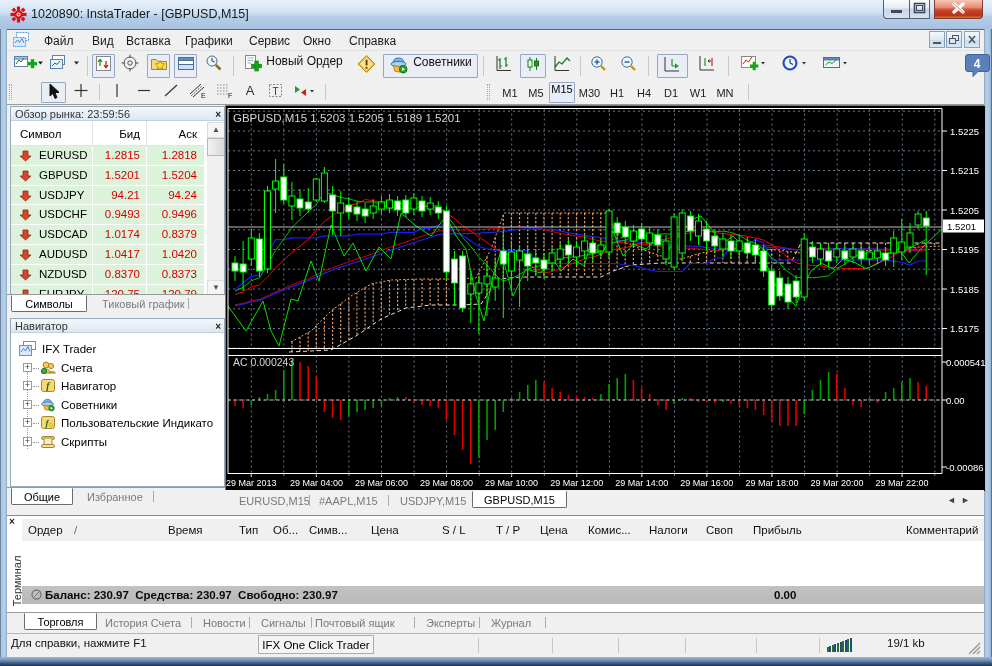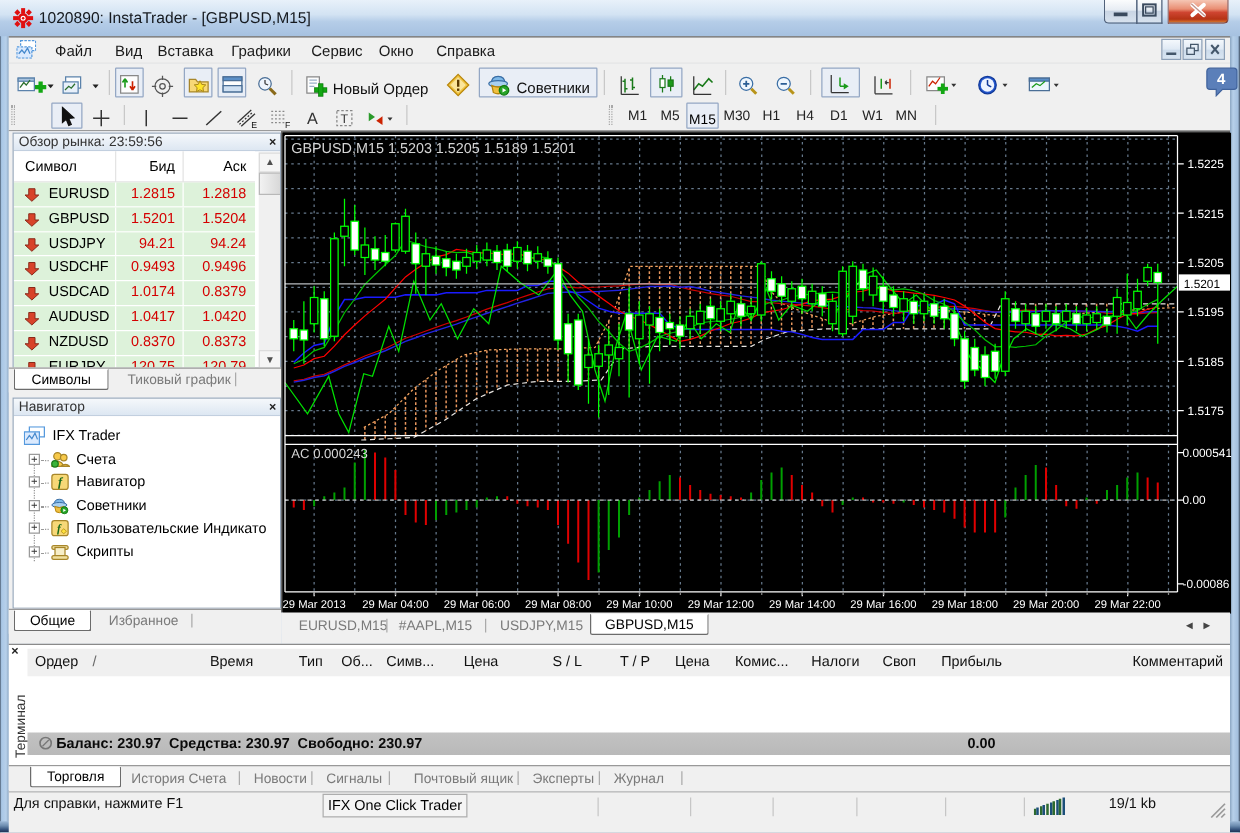--- a/index.html
+++ b/index.html
@@ -27,21 +27,21 @@
 #menubar { left:7px; top:29px; width:977px; height:22px; background:#f0f0f0;
   border-top:1px solid #646464; border-bottom:1px solid #e3e3e3;}
 .menuitem { position:absolute; top:5px; color:#1a1a1a; font-size:12px; }
 .mdibtn { position:absolute; top:2px; width:16px; height:17px; border:1px solid #8ca0b8;
   background:linear-gradient(#f4f8fc,#dfe9f4 50%,#cddcec 52%,#d8e5f2); color:#44576b;
   text-align:center; font-size:10px; line-height:15px; font-weight:bold;}
 
 #tb1 { left:7px; top:51px; width:977px; height:29px; background:#f0f0f0; }
 #tb2 { left:7px; top:80px; width:977px; height:25px; background:#f0f0f0;
   border-bottom:1px solid #9b9b9b; }
-.tbtn { position:absolute; display:flex; align-items:flex-end; justify-content:center; }
+.tbtn { position:absolute; display:flex; align-items:flex-start; justify-content:center; }
 .pressed { border:1px solid #94a7c4; background:#e9eef6; border-radius:1px; }
 .tsep { position:absolute; width:1px; background:#c8c8c8; }
 .grip { position:absolute; width:3px; border-left:1px dotted #a8a8a8; border-right:1px dotted #a8a8a8;}
 .tflab { position:absolute; font-size:11px; color:#222; text-align:center; }
 
 #leftcol { left:7px; top:105px; width:218px; height:410px; background:#f0f0f0; }
 .panel { position:absolute; border:1px solid #98a8bb; background:#fff; }
 .phead { position:absolute; left:0; top:0; right:0; height:14px;
   background:linear-gradient(#f5f8fb,#dde7f2); border-bottom:1px solid #c2cfdf;
   color:#333; padding-left:4px; font-size:11px; line-height:14px;}
@@ -69,21 +69,21 @@
 .sbthumb { position:absolute; left:0; width:100%; background:linear-gradient(90deg,#f2f2f2,#d8d8d8); border:1px solid #b8b8b8; }
 
 #terminal { left:7px; top:515px; width:977px; height:117px; background:#fff;
   border-top:1px solid #8a8a8a;}
 #thead { position:absolute; left:15px; top:4px; right:0; height:22px; background:#f0f0f0; }
 .thcell { position:absolute; top:5px; color:#111; font-size:11.5px; }
 #balrow { position:absolute; left:15px; top:27px; right:0; height:18px;
   background:linear-gradient(#c2c2c2,#b9b9b9);margin-top:44px; }
 .baltxt { position:absolute; top:3px; font-weight:bold; font-size:11.5px; color:#0a0a0a; }
 #termtabs { left:7px; top:612px; width:977px; height:21px; }
-#statusbar { left:7px; top:633px; width:977px; height:34px; background:#f0f0f0;
+#statusbar { left:7px; top:633px; width:977px; height:24px; background:#f0f0f0;
   border-top:1px solid #b5b5b5; }
 .scell { position:absolute; top:3px; color:#111; font-size:11.5px; }
 .sdiv { position:absolute; top:4px; width:1px; height:15px; background:#c6c6c6; }
 svg { display:block; }
 </style></head><body>
 <div id="win">
 <div class="abs" id="frameL"></div>
     <div class="abs" id="frameR"></div>
     <div class="abs" id="frameB"></div>
     <div class="abs" id="title"></div>
@@ -1159,21 +1159,21 @@
         </svg>
         <div class="baltxt" style="left:23px">Баланс: 230.97&nbsp; Средства: 230.97&nbsp; Свободно: 230.97</div>
         <div class="baltxt" style="left:752px">0.00</div>
       </div>
     </div>
     <div class="btabbar abs" id="termtabs" style="left:7px;top:612px;width:977px;height:21px">
       <div class="btab" style="left:17px;width:73px;line-height:16px">Торговля</div>
       <div class="btabi" style="left:98px;top:4px">История Счета</div>
       <div class="btabi" style="left:196px;top:4px">Новости</div>
       <div class="btabi" style="left:254px;top:4px">Сигналы</div>
-      <div class="btabi" style="left:324px;top:4px">Почтовый ящик</div>
+      <div class="btabi" style="left:308px;top:4px">Почтовый ящик</div>
       <div class="btabi" style="left:419px;top:4px">Эксперты</div>
       <div class="btabi" style="left:484px;top:4px">Журнал</div>
       <div class="btdiv" style="left:184px;top:4px"></div>
       <div class="btdiv" style="left:242px;top:4px"></div>
       <div class="btdiv" style="left:304px;top:4px"></div>
       <div class="btdiv" style="left:407px;top:4px"></div>
       <div class="btdiv" style="left:472px;top:4px"></div>
       <div class="btdiv" style="left:538px;top:4px"></div>
     </div>
     <div class="abs" id="statusbar">

